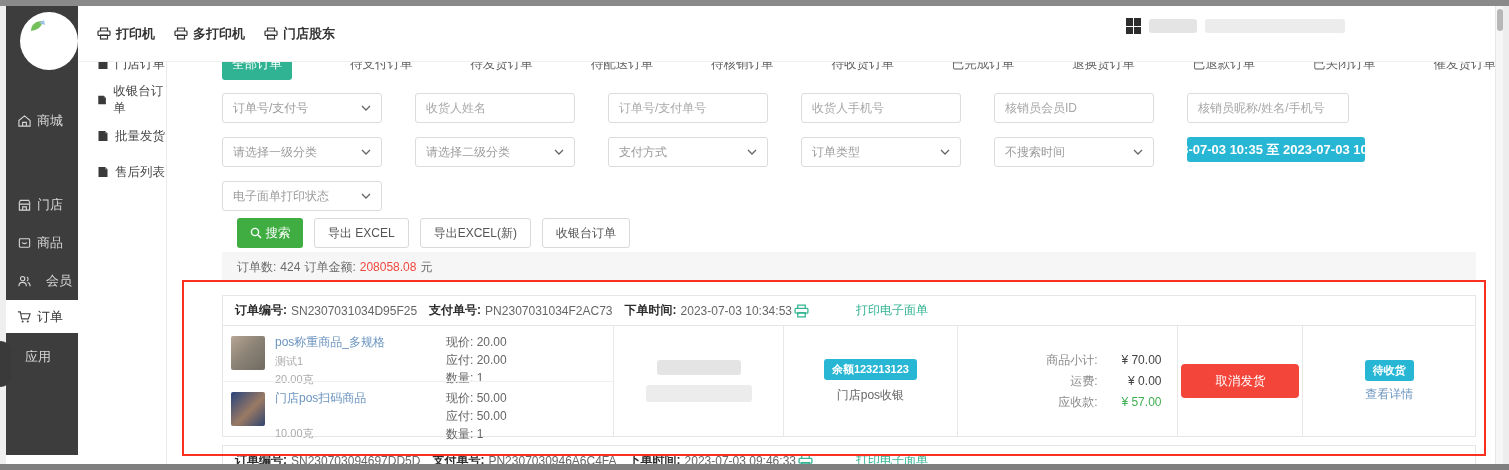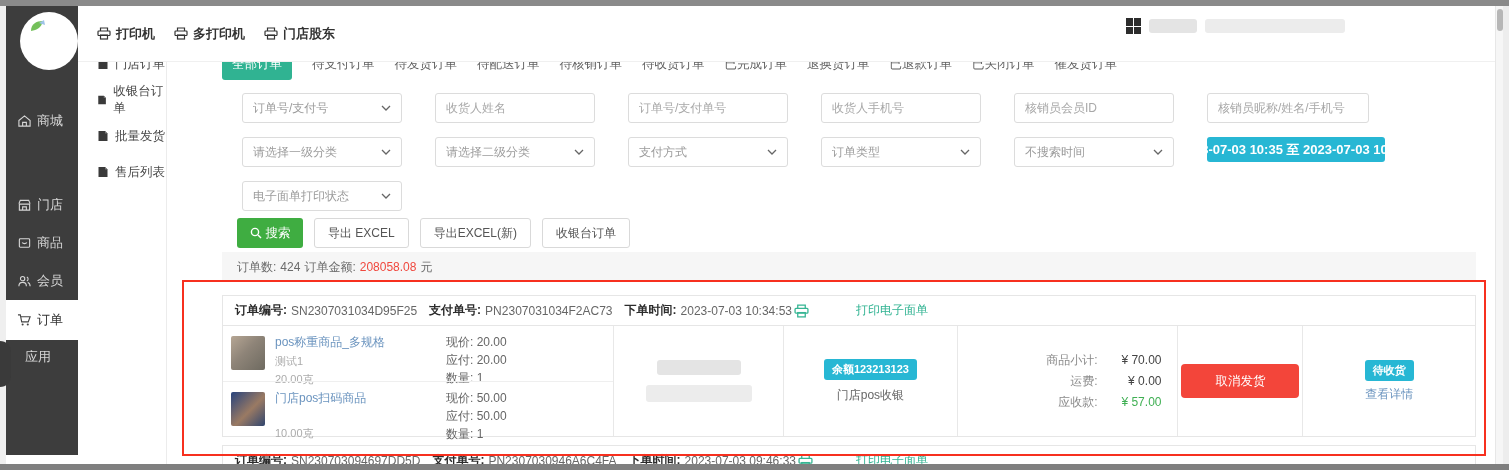--- a/index.html
+++ b/index.html
@@ -13,21 +13,21 @@
   .frame-left   { position:absolute; left:0; top:6px; width:6px; height:458px; background:#efefef; z-index:18; }
   .frame-right  { position:absolute; left:1503px; top:6px; width:6px; height:458px; background:#ededed; z-index:18; }
 
   
   .rail { position:absolute; left:6px; top:6px; width:72px; height:449px; background:#3d3d3d; z-index:10; }
   .avatar { position:absolute; left:14px; top:6px; width:58px; height:58px; background:#fff; border-radius:50%; }
   .avatar svg { position:absolute; left:9px; top:7px; }
   .rail-item { position:absolute; left:0; width:72px; height:22px; display:flex; align-items:center; padding-left:11px;
                color:#d6d6d6; font-size:13px; cursor:pointer;margin-top:28px; }
   .rail-item .ric { display:flex; margin-right:5px; }
-  .rail-item.active { height:40px; background:#fff; color:#333; }
+  .rail-item.active { height:33px; background:#fff; color:#333; }
   .apps-ic { display:grid; grid-template-columns:6px 6px; grid-template-rows:6px 6px; gap:1px; }
   .apps-ic i { display:block; }
 
   
   .drawer-handle { position:absolute; left:0; top:341px; width:11px; height:46px; background:#3a3a3a;
                    border-radius:0 23px 23px 0; z-index:25; }
 
   
   .topbar { position:absolute; left:78px; top:6px; width:1417px; height:56px; background:#fff;
             border-bottom:1px solid #f0f0f0; display:flex; align-items:center; z-index:5; }
@@ -40,26 +40,26 @@
 
   
   .subbar { position:absolute; left:78px; top:46px; width:89px; height:418px; background:#fff;
             border-right:1px solid #ececec; z-index:4; }
   .sub-item { display:flex; align-items:center; gap:6px; padding-left:19px; height:36px; font-size:12.5px; color:#4a4a4a; cursor:pointer; }
 
   
   .main { position:absolute; left:167px; top:46px; width:1329px; height:418px; background:#fff;
           overflow:hidden; padding-left:55px; z-index:3; }
 
-  .tabs { margin-top:2px; height:32px; display:flex; align-items:center; gap:20px; }
+  .tabs { margin-top:2px; height:32px; display:flex; align-items:center; gap:20px;justify-content:space-between; }
   .tab { font-size:12.5px; color:#5f5f5f; cursor:pointer; white-space:nowrap; }
   .tab.active { width:70px; height:32px; background:#30b392; color:#fff; border-radius:3px;
                 display:flex; align-items:center; justify-content:center; }
 
-  .frow { display:flex; gap:33px; margin-left:20px; }
+  .frow { display:flex; gap:33px; margin-left:0; }
   .frow1 { margin-top:13px; } .frow2 { margin-top:14px; } .frow3 { margin-top:14px; }
   .f-select,.f-input { width:160px; height:30px; border:1px solid #dcdcdc; border-radius:3px;
             font-size:12px; color:#9c9c9c; background:#fff; }
   .f-select { display:flex; align-items:center; padding:0 10px; cursor:pointer; }
   .f-select .f-ph { flex:1; white-space:nowrap; overflow:hidden; }
   .f-input { padding:0 10px; outline:none; }
   .f-input::placeholder { color:#a8a8a8; }
   .date-btn { width:178px; height:25px; background:#27b7d4; border-radius:3px; color:#fff; font-size:13px;
               font-weight:bold; display:flex; align-items:center; justify-content:center; gap:6px; cursor:pointer; white-space:nowrap; }
 
@@ -161,21 +161,21 @@
     <div class="rail-item" style="top:198px;">
       <span class="ric">
         <svg width="15" height="14" viewBox="0 0 16 15">
             <rect x="2.5" y="3" width="11" height="9" rx="1" fill="none" stroke="#d6d6d6" stroke-width="1.2"></rect>
             <path d="M5.5 7 C6.5 8.5 9.5 8.5 10.5 7" fill="none" stroke="#d6d6d6" stroke-width="1.2"></path>
           </svg>
       </span>
       <span>商品</span>
     </div>
 
-    <div class="rail-item" style="top:236px;">
+    <div class="rail-item" style="top:236px;gap:9px;">
       <span class="ric">
         <svg width="15" height="14" viewBox="0 0 16 15">
             <circle cx="6" cy="5" r="2.3" fill="none" stroke="#d6d6d6" stroke-width="1.2"></circle>
             <path d="M2 13 C2 10 4 9 6 9 C8 9 10 10 10 13" fill="none" stroke="#d6d6d6" stroke-width="1.2"></path>
             <path d="M10.5 3.2 a2.3 2.3 0 0 1 0 4.2 M11.5 9.2 C13.2 9.8 14 11 14 13" fill="none" stroke="#d6d6d6" stroke-width="1.2"></path>
           </svg>
       </span>
       <span>会员</span>
     </div>
 

